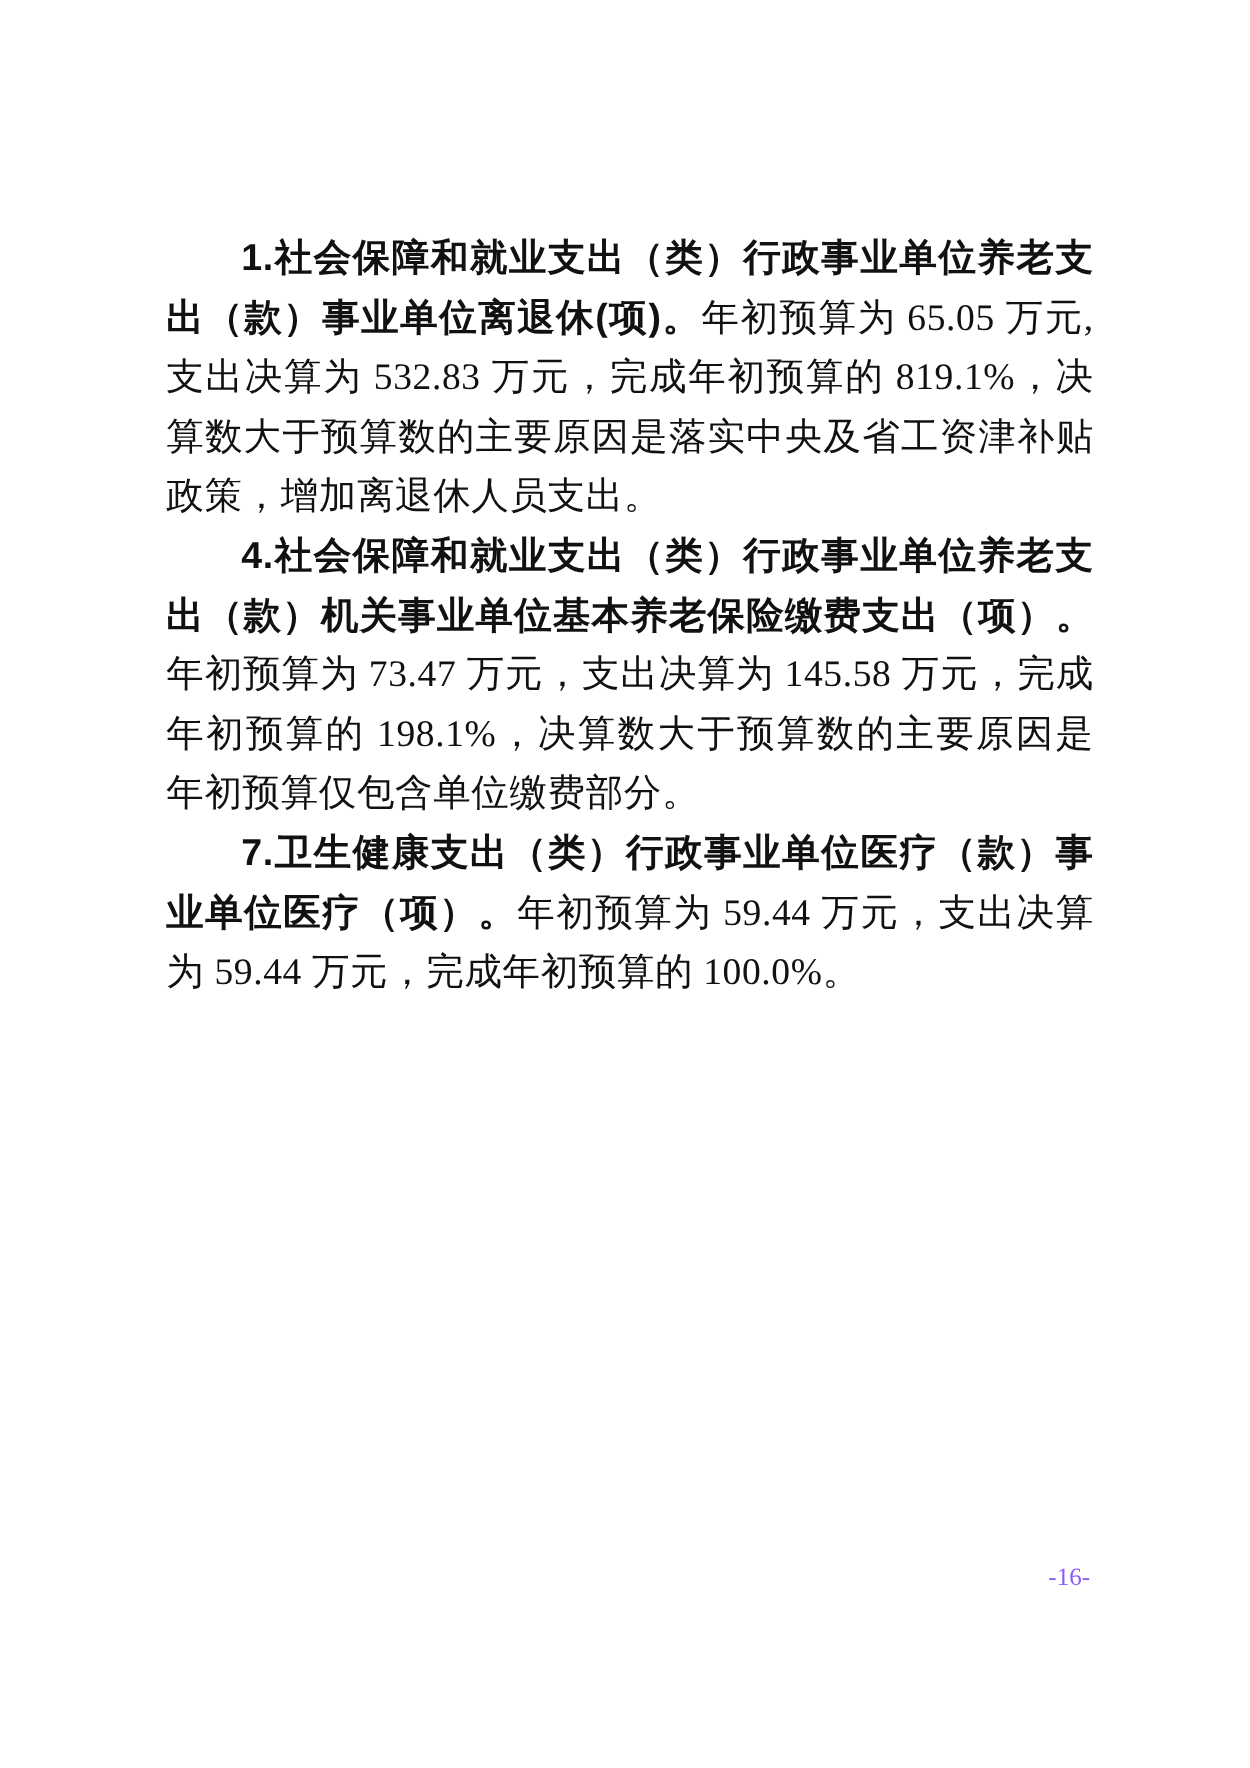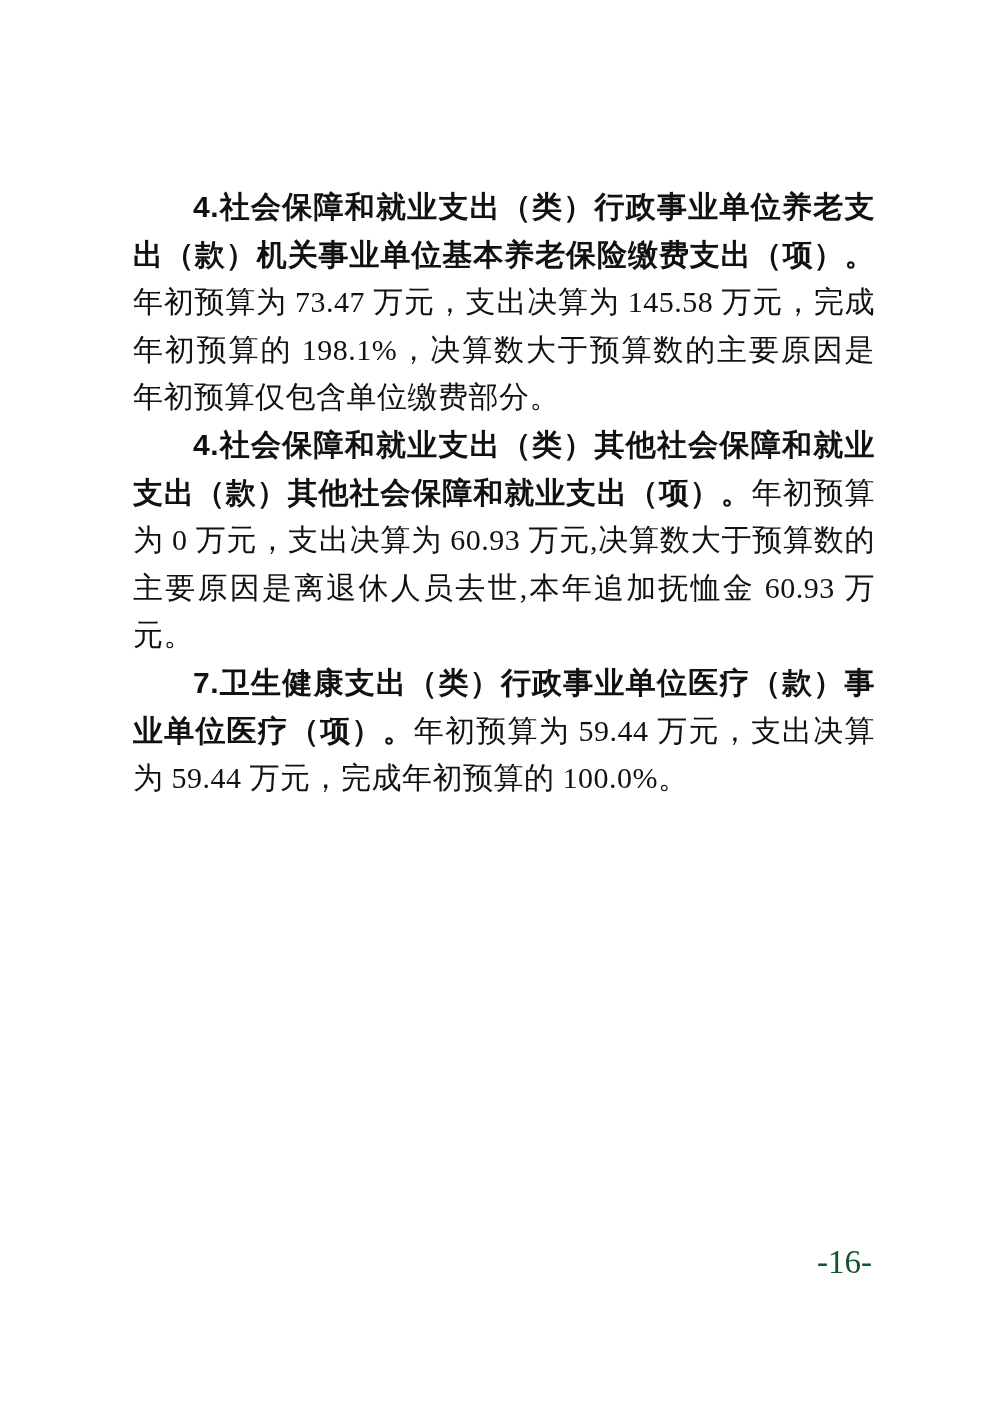--- a/index.html
+++ b/index.html
@@ -40,37 +40,37 @@
     font-weight: 700;
     font-family: "Liberation Sans", "DejaVu Sans", sans-serif;
   }
   .item-body {
     font-weight: 400;
   }
   .page-number {
     position: absolute;
     top: 1246px;
     right: 128px;
-    font-size: 33px;
+    font-size: 20px;
     line-height: 32px;
-    color: #14532d;
+    color: #8b5cf6;
     font-family: "Liberation Serif", "DejaVu Serif", serif;
   }
 </style>
 </head>
 <body>
 
 <div class="page">
   <div class="text-block">
 
 
+    <p class="para indent"><span class="item-heading">1.社会保障和就业支出（类）行政事业单位养老支出（款）事业单位离退休(项)。</span><span class="item-body">年初预算为 65.05 万元,支出决算为 532.83 万元，完成年初预算的 819.1%，决算数大于预算数的主要原因是落实中央及省工资津补贴政策，增加离退休人员支出。</span></p>
 
     <p class="para indent"><span class="item-heading">4.社会保障和就业支出（类）行政事业单位养老支出（款）机关事业单位基本养老保险缴费支出（项）。</span><span class="item-body">年初预算为 73.47 万元，支出决算为 145.58 万元，完成年初预算的 198.1%，决算数大于预算数的主要原因是年初预算仅包含单位缴费部分。</span></p>
 
 
-    <p class="para indent"><span class="item-heading">4.社会保障和就业支出（类）其他社会保障和就业支出（款）其他社会保障和就业支出（项）。</span><span class="item-body">年初预算为 0 万元，支出决算为 60.93 万元,决算数大于预算数的主要原因是离退休人员去世,本年追加抚恤金 60.93 万元。</span></p>
 
     <p class="para indent"><span class="item-heading">7.卫生健康支出（类）行政事业单位医疗（款）事业单位医疗（项）。</span><span class="item-body">年初预算为 59.44 万元，支出决算为 59.44 万元，完成年初预算的 100.0%。</span></p>
 
   </div>
 
   <div class="page-number">-16-</div>
 </div>
 
 </body></html>

